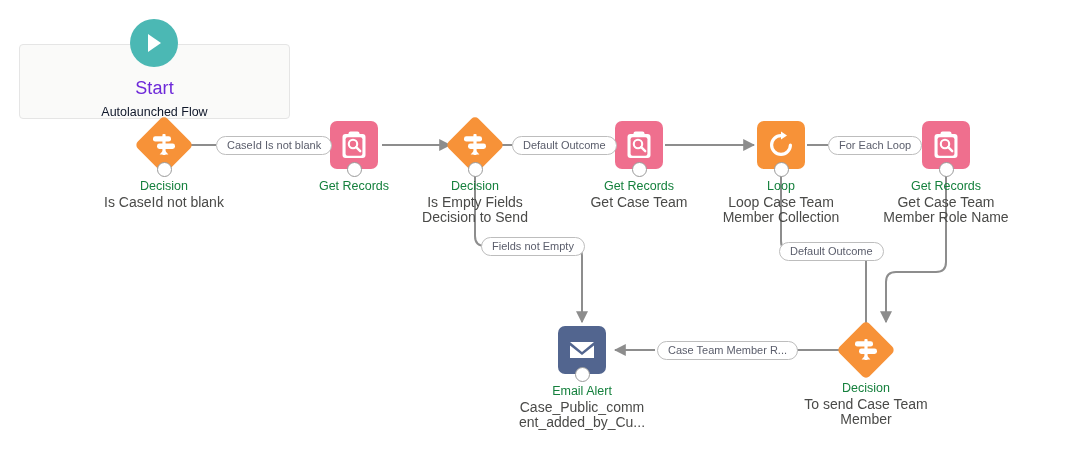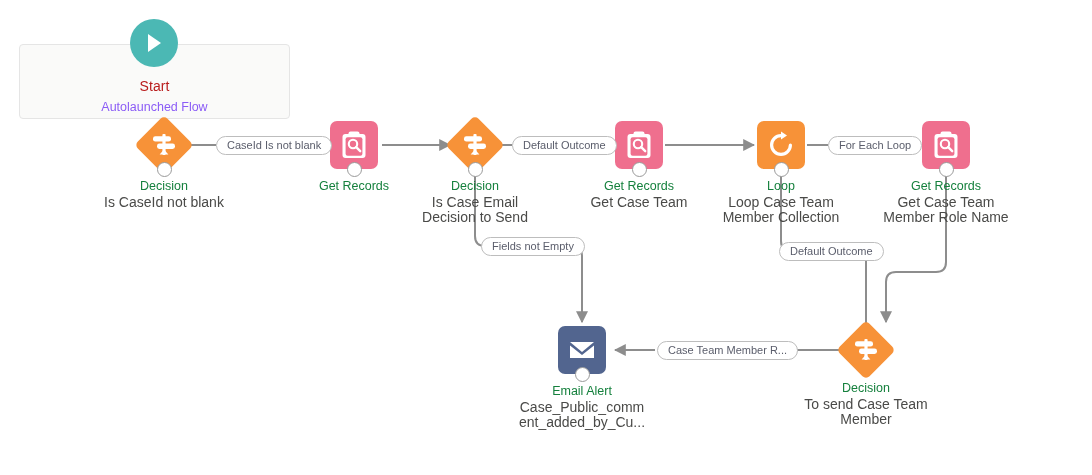--- a/index.html
+++ b/index.html
@@ -26,27 +26,27 @@
   
   .start-box {
     position: absolute;
     box-sizing: border-box;
     background: #fafaf9;
     border: 1px solid #e5e5e5;
     border-radius: 4px;
     text-align: center;
   }
   .start-title {
-    font-size: 14px;
-    color: #b91c1c;
+    font-size: 18px;
+    color: #6d28d9;
     letter-spacing: .1px;
   }
   .start-sub {
     font-size: 12.5px;
-    color: #8b5cf6;
+    color: #0f172a;
   }
   .start-circle {
     position: absolute;
     width: 48px;
     height: 48px;
     border-radius: 50%;
     background: #4bb8b4;
     display: flex;
     align-items: center;
     justify-content: center;
@@ -209,21 +209,21 @@
       <svg width="26" height="24" viewBox="0 0 26 24">
         <rect x="11.4" y="1" width="3.2" height="21" rx="1" fill="#ffffff"></rect>
         <rect x="2" y="3.2" width="18" height="5.4" rx="2.4" fill="#ffffff"></rect>
         <rect x="6" y="10.6" width="18" height="5.4" rx="2.4" fill="#ffffff"></rect>
         <path d="M13 16.6 L17.4 21.6 L8.6 21.6 Z" fill="#ffffff"></path>
       </svg>
     </div>
     <div class="node-conn"></div>
     <div class="node-labels">
       <span class="node-title">Decision</span>
-      <span class="node-sub">Is Case Email</span>
+      <span class="node-sub">Is Empty Fields</span>
       <span class="node-sub">Decision to Send</span>
     </div>
   </div>
 
   <div class="node" style="left:615px; top:121px;">
     <div class="node-shape square" style="background:#ef6f8e;">
       <svg width="26" height="28" viewBox="0 0 26 28">
         <rect x="1.5" y="3" width="23" height="24" rx="3" fill="#ffffff"></rect>
         <rect x="7.5" y="0.5" width="11" height="5.5" rx="2" fill="#ffffff"></rect>
         <rect x="4.6" y="6.2" width="16.8" height="18.6" rx="2" fill="#ef6f8e"></rect>

